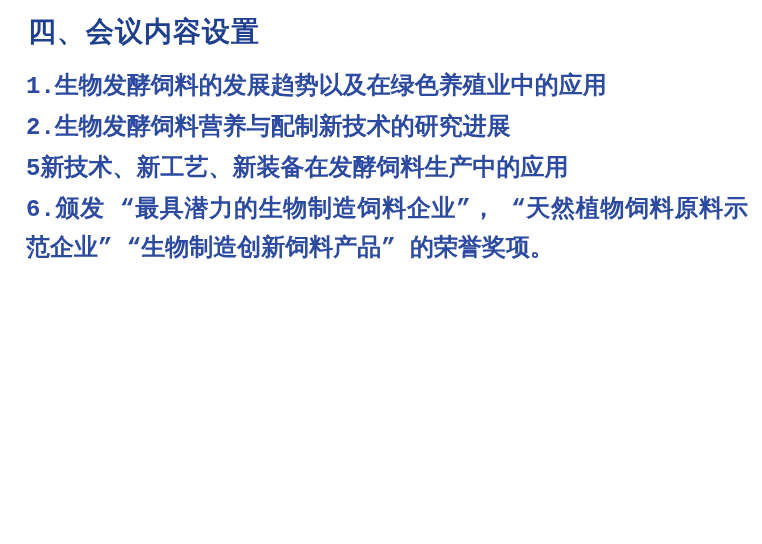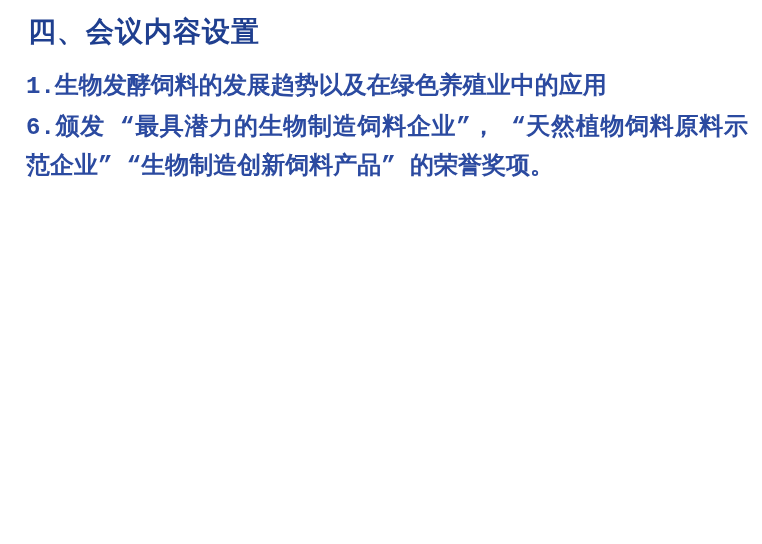--- a/index.html
+++ b/index.html
@@ -46,16 +46,18 @@
 </style>
 </head>
 <body>
 
 <div class="slide">
 
   <h1 class="slide-title">四、会议内容设置</h1>
 
   <ul class="content-list">
     <li class="content-item">1.生物发酵饲料的发展趋势以及在绿色养殖业中的应用</li>
+    <li class="content-item">2.生物发酵饲料营养与配制新技术的研究进展</li>
+    <li class="content-item">5新技术、新工艺、新装备在发酵饲料生产中的应用</li>
     <li class="content-item">6.颁发 “最具潜力的生物制造饲料企业”， “天然植物饲料原料示范企业” “生物制造创新饲料产品” 的荣誉奖项。</li>
   </ul>
 
 </div>
 
 </body></html>

